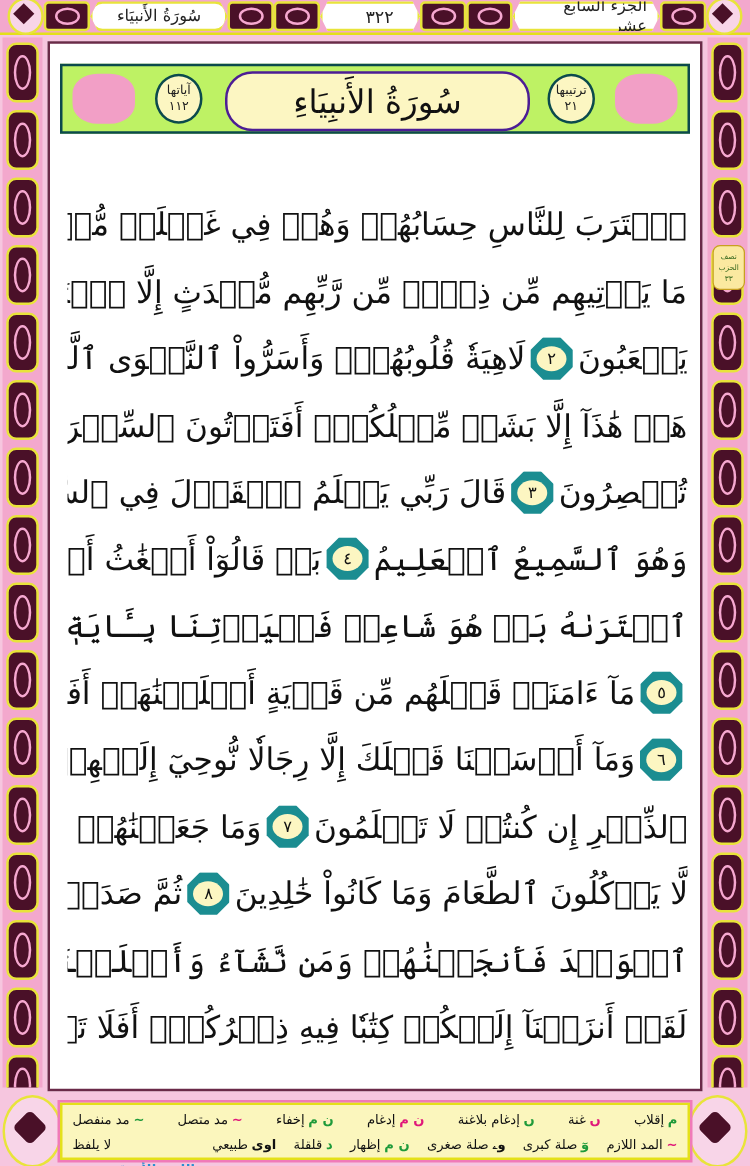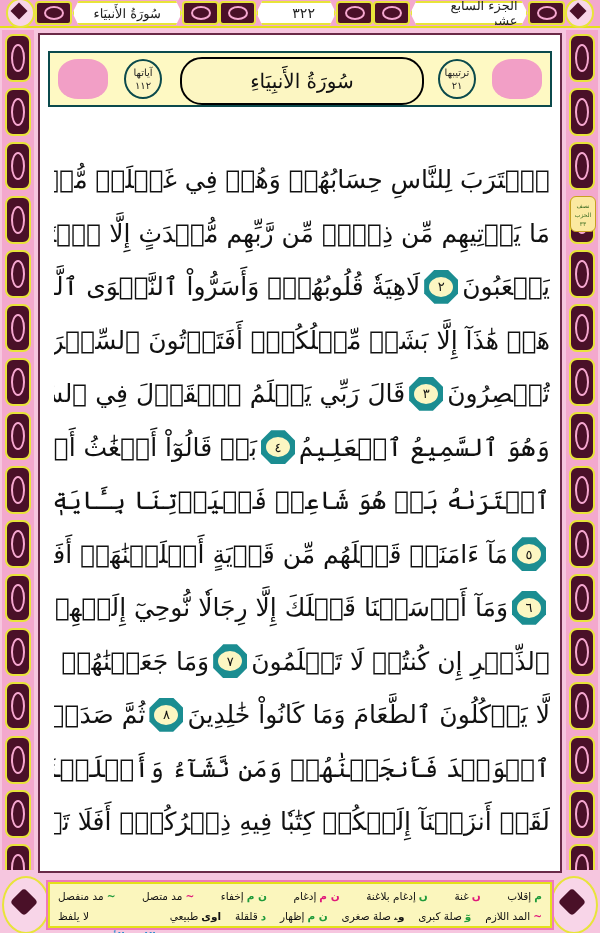--- a/index.html
+++ b/index.html
@@ -5,40 +5,40 @@
   html,body{margin:0;padding:0;}
   body{width:600px;height:933px;background:#f4b8d8;position:relative;overflow:hidden;font-family:"DejaVu Sans",sans-serif;}
   .frame{position:absolute;left:0;top:0;width:600px;height:933px;background:#f6c6df;}
   
   .topbar{position:absolute;left:0;top:0;width:600px;height:28px;background:#f3a8cd;border-bottom:2px solid #e4e01a;display:flex;align-items:center;justify-content:space-between;padding:0 6px;box-sizing:border-box;}
   .tb-orn{width:34px;height:20px;background:#4a1028;border:2px solid #e8e43a;border-radius:4px;position:relative;}
   .tb-orn::after{content:"";position:absolute;left:7px;top:3px;width:16px;height:10px;border:2px solid #f6a8d0;border-radius:50%;}
   .tb-corner{width:26px;height:26px;border-radius:50%;background:#f8d5e8;border:2px solid #e8e43a;position:relative;}
   .tb-corner::after{content:"";position:absolute;left:5px;top:5px;width:12px;height:12px;background:#4a1028;transform:rotate(45deg);}
   .tb-box{height:20px;background:#fff;border:2px solid #e8e43a;display:flex;align-items:center;justify-content:center;font-family:"DejaVu Serif",serif;font-size:13px;color:#222;direction:rtl;padding:0 8px;clip-path:polygon(6px 0,calc(100% - 6px) 0,100% 50%,calc(100% - 6px) 100%,6px 100%,0 50%);}
-  .tb-surah{width:92px;}
+  .tb-surah{width:92px;border-radius:10px;}
   .tb-page{width:46px;font-size:14px;padding-left:23px;}
   .tb-juz{width:100px;}
   
   .side{position:absolute;top:30px;width:32px;height:840px;background:#f3a8cd;display:flex;flex-direction:column;align-items:center;gap:6px;padding-top:4px;box-sizing:border-box;overflow:hidden;}
   .side.left{left:2px;}
   .side.right{right:2px;}
   .side-orn{width:22px;height:44px;background:#4a1028;border:2px solid #e8e43a;border-radius:8px;flex:none;position:relative;}
   .side-orn::after{content:"";position:absolute;left:4px;top:8px;width:10px;height:24px;border:2px solid #f6a8d0;border-radius:50%;}
   .hizb{position:absolute;right:4px;top:196px;width:26px;height:36px;background:#fbe9a0;border:1px solid #c8a020;border-radius:6px;font-size:6px;color:#3a6a20;text-align:center;line-height:9px;direction:rtl;padding-top:4px;box-sizing:border-box;}
   
   .page{position:absolute;left:38px;top:33px;width:524px;height:840px;background:#fff;border:2px solid #6a2a48;box-sizing:border-box;}
   
-  .banner{position:absolute;left:8px;top:16px;width:504px;height:56px;background:#fef9c3;border:2px solid #0b4a4c;box-sizing:border-box;}
+  .banner{position:absolute;left:8px;top:16px;width:504px;height:56px;background:#bef264;border:2px solid #0b4a4c;box-sizing:border-box;}
   .banner-orn-l,.banner-orn-r{position:absolute;top:6px;width:50px;height:40px;background:#f29fc6;border-radius:40% 40% 40% 40%;}
   .banner-orn-l{left:8px;} .banner-orn-r{right:8px;}
   .banner-medal{position:absolute;top:6px;width:38px;height:40px;background:#fcf6c2;border:2px solid #0b4a4c;border-radius:50%;font-family:"DejaVu Serif",serif;font-size:10px;color:#222;text-align:center;line-height:13px;direction:rtl;padding-top:5px;box-sizing:border-box;}
   .banner-medal.left{left:74px;}
   .banner-medal.right{right:74px;}
-  .banner-title{position:absolute;left:130px;top:4px;width:240px;height:44px;background:#fcf6c2;border:2px solid #000000;border-radius:22px;display:flex;align-items:center;justify-content:center;font-family:"DejaVu Serif",serif;font-size:20px;color:#111;direction:rtl;}
+  .banner-title{position:absolute;left:130px;top:4px;width:240px;height:44px;background:#fcf6c2;border:2px solid #4c1d95;border-radius:22px;display:flex;align-items:center;justify-content:center;font-family:"DejaVu Serif",serif;font-size:26px;color:#111;direction:rtl;}
   
   .basmala{position:absolute;left:0;top:78px;width:100%;text-align:center;font-family:"DejaVu Serif",serif;font-size:26px;color:#111;direction:rtl;}
   .basmala .b{color:#2a8fd0;}
   
   .lines{position:absolute;left:14px;top:118px;width:496px;}
   .line{height:53.5px;display:flex;align-items:center;justify-content:space-between;direction:rtl;font-family:"DejaVu Serif",serif;font-size:25px;color:#111;white-space:nowrap;overflow:hidden;}
   .seg{display:inline;}
   .c-blue{color:#2a8fd0;margin-top:40px;}
   .c-pink{color:#e0187a;}
   .c-green{color:#1e9a3a;}

